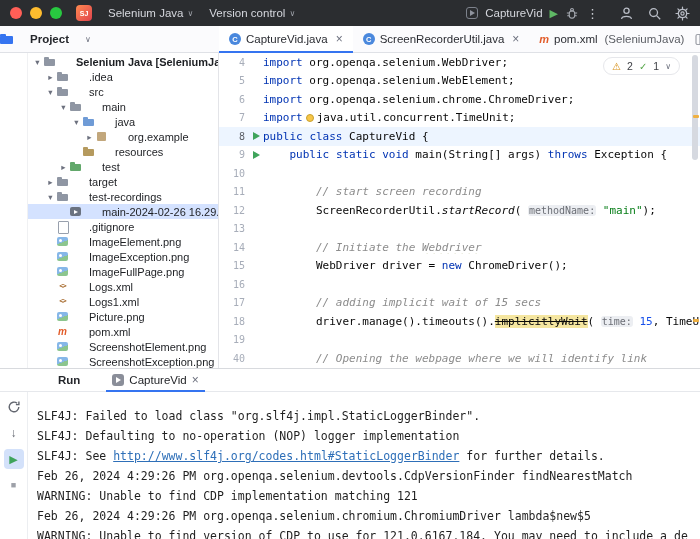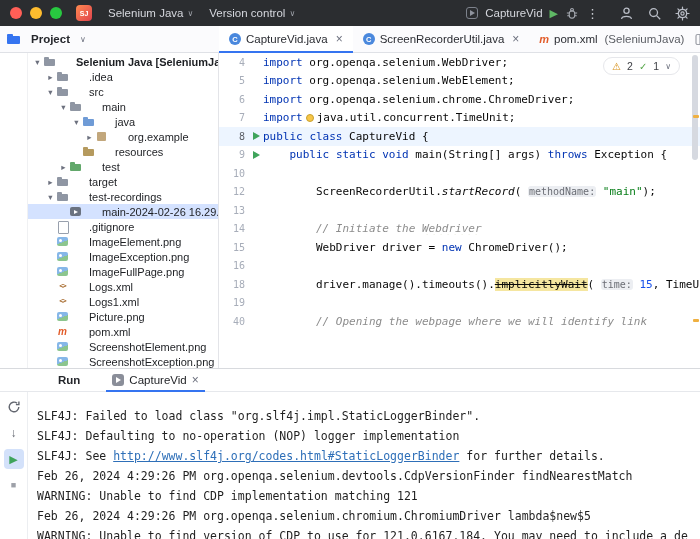--- a/index.html
+++ b/index.html
@@ -20,21 +20,21 @@
   .runwidget{display:flex;align-items:center;gap:7px;margin-right:16px}
   .rcfg-icon{width:12px;height:12px;border-radius:3px;border:1px solid #7d828c;display:grid;place-items:center}
   .rcfg-icon i{display:block;width:0;height:0;border-left:5px solid #8f949e;border-top:3px solid transparent;border-bottom:3px solid transparent}
   .playbtn{color:#5fb865;font-size:11px;line-height:1}
   .moreglyph{color:#c6c9cf;font-size:13px;line-height:1}
   .tb-icons{display:flex;align-items:center;gap:13px;margin-left:4px}
   .tb-icons svg{display:block}
 
   
   .tabrow{height:27px;background:#fbfbfd;border-bottom:1px solid #dfe1e6;display:flex;align-items:stretch}
-  .proj-head{width:219px;flex:none;display:flex;align-items:center;gap:10px;padding-left:7px}
+  .proj-head{width:219px;flex:none;display:flex;align-items:center;gap:16px;}
   .pfolder{position:relative;width:14px;height:12px;flex:none}
   .pfolder::before{content:"";position:absolute;left:0;top:3px;width:13px;height:8px;background:#3574f0;border-radius:1px}
   .pfolder::after{content:"";position:absolute;left:0;top:1px;width:6px;height:3px;background:#3574f0;border-radius:1px}
   .proj-label{font-weight:600;color:#25272c}
   .chv-s{color:#6c707e;font-size:8px}
   .tabs{display:flex;align-items:stretch}
   .etab{display:flex;align-items:center;gap:5px;padding:0 10px;position:relative;color:#2a2c32;cursor:default}
   .etab.active{background:#fff}
   .etab.active::after{content:"";position:absolute;left:0;right:0;bottom:-1px;height:2px;background:#3574f0}
   .etab .close{color:#6c707e;font-size:12px;margin-left:3px}
@@ -353,20 +353,25 @@
               <span class="runtri"></span>
             </span>
             <span class="ctext"><span>    </span><span class="tok-k">public</span><span> </span><span class="tok-k">static</span><span> </span><span class="tok-k">void</span><span> main(String[] args) </span><span class="tok-k">throws</span><span> Exception {</span></span>
           </div>
           <div class="crow">
             <span class="gnum">10</span>
             <span class="gicon"></span>
             <span class="ctext"></span>
           </div>
           <div class="crow">
+            <span class="gnum">11</span>
+            <span class="gicon"></span>
+            <span class="ctext"><span>        </span><span class="tok-c">// start screen recording</span></span>
+          </div>
+          <div class="crow">
             <span class="gnum">12</span>
             <span class="gicon"></span>
             <span class="ctext"><span>        ScreenRecorderUtil.</span><span class="tok-sm">startRecord</span><span>( </span><span class="tok-h">methodName:</span><span> </span><span class="tok-s">"main"</span><span>);</span></span>
           </div>
           <div class="crow">
             <span class="gnum">13</span>
             <span class="gicon"></span>
             <span class="ctext"></span>
           </div>
           <div class="crow">
@@ -376,20 +381,25 @@
           </div>
           <div class="crow">
             <span class="gnum">15</span>
             <span class="gicon"></span>
             <span class="ctext"><span>        WebDriver driver = </span><span class="tok-k">new</span><span> ChromeDriver();</span></span>
           </div>
           <div class="crow">
             <span class="gnum">16</span>
             <span class="gicon"></span>
             <span class="ctext"></span>
+          </div>
+          <div class="crow">
+            <span class="gnum">17</span>
+            <span class="gicon"></span>
+            <span class="ctext"><span>        </span><span class="tok-c">// adding implicit wait of 15 secs</span></span>
           </div>
           <div class="crow">
             <span class="gnum">18</span>
             <span class="gicon"></span>
             <span class="ctext"><span>        driver.manage().timeouts().</span><span class="tok-dep">implicitlyWait</span><span>( </span><span class="tok-h">time:</span><span> </span><span class="tok-n">15</span><span>, TimeU</span></span>
           </div>
           <div class="crow">
             <span class="gnum">19</span>
             <span class="gicon"></span>
             <span class="ctext"></span>

